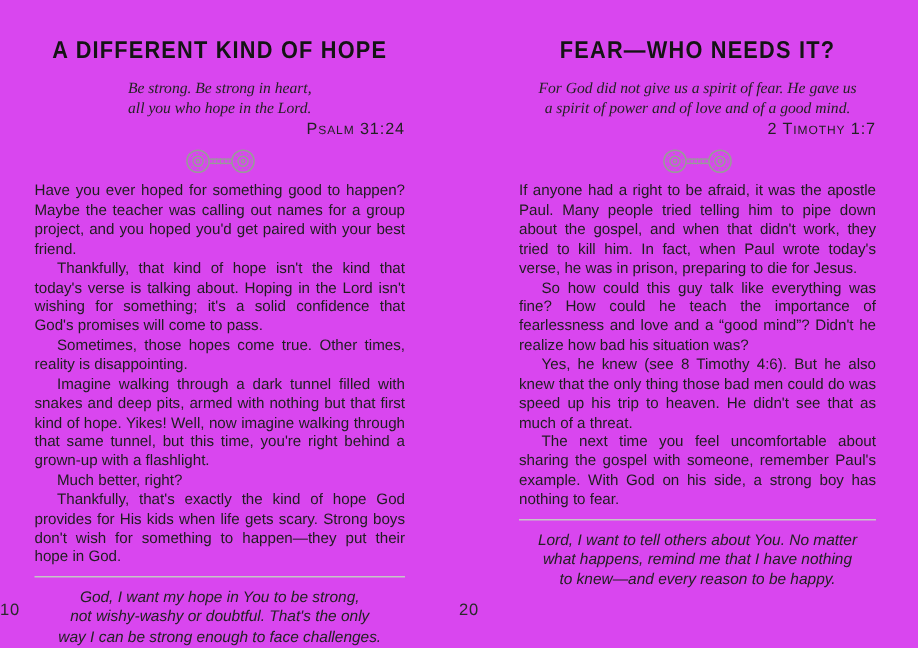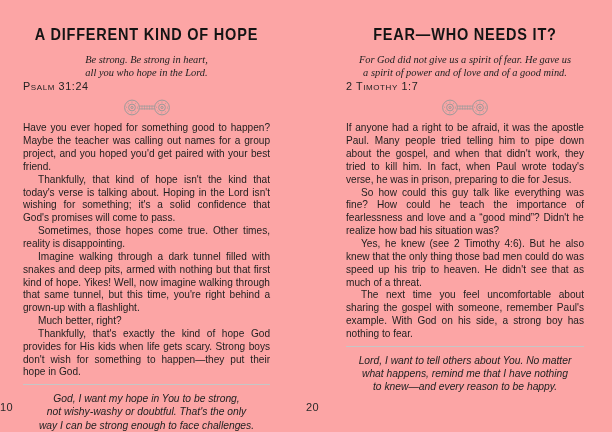--- a/index.html
+++ b/index.html
@@ -1,20 +1,20 @@
 <!DOCTYPE html>
 <html><head>
 <meta charset="utf-8">
 <style>
   * { margin: 0; padding: 0; box-sizing: border-box; }
   html, body { background: #e8e8e8; }
   .spread {
     width: 612px;
     height: 432px;
-    background: #fca5a5;
+    background: #d946ef;
     display: flex;
     position: relative;
     margin: 0 auto;
     font-family: "Liberation Sans", sans-serif;
     color: #1c1c1c;
     overflow: hidden;
   }
   .page {
     position: relative;
     width: 306px;
@@ -38,21 +38,21 @@
   }
   .verse {
     text-align: center;
     font-style: italic;
     font-size: 10.4px;
     line-height: 13.2px;
     color: #222;
     font-family: Liberation Serif, serif;
   }
   .reference {
-    text-align: left;
+    text-align: right;
     font-variant: small-caps;
     letter-spacing: 0.6px;
     font-size: 10.8px;
     line-height: 13px;
     margin-top: 1px;
     color: #222;
   }
   .icon-wrap {
     text-align: center;
     margin: 4px 0 3px;
@@ -150,21 +150,21 @@
         <circle cx="39" cy="10.5" r="5.4" stroke-width="0.7" stroke-dasharray="1.4 2.6"></circle>
         <circle cx="39" cy="10.5" r="3.4"></circle>
         <circle cx="39" cy="10.5" r="1.1"></circle>
         <path d="M16.5 9.1 H31.5 M16.5 11.9 H31.5" stroke-width="0.8"></path>
         <path d="M19 8.4 v4.2 M21.5 8.4 v4.2 M24 8.4 v4.2 M26.5 8.4 v4.2 M29 8.4 v4.2" stroke-width="0.6"></path>
       </svg>
     </div>
     <div class="body">
         <p>If anyone had a right to be afraid, it was the apostle Paul. Many people tried telling him to pipe down about the gospel, and when that didn't work, they tried to kill him. In fact, when Paul wrote today's verse, he was in prison, preparing to die for Jesus.</p>
         <p>So how could this guy talk like everything was fine? How could he teach the importance of fearlessness and love and a “good mind”? Didn't he realize how bad his situation was?</p>
-        <p>Yes, he knew (see 2 Timothy 4:6). But he also knew that the only thing those bad men could do was speed up his trip to heaven. He didn't see that as much of a threat.</p>
+        <p>Yes, he knew (see 8 Timothy 4:6). But he also knew that the only thing those bad men could do was speed up his trip to heaven. He didn't see that as much of a threat.</p>
         <p>The next time you feel uncomfortable about sharing the gospel with someone, remember Paul's example. With God on his side, a strong boy has nothing to fear.</p>
       </div>
     <hr class="divider">
     <div class="prayer">
         <div>Lord, I want to tell others about You. No matter</div>
         <div>what happens, remind me that I have nothing</div>
         <div>to knew—and every reason to be happy.</div>
       </div>
     <div class="page-number">20</div>
   </section>

